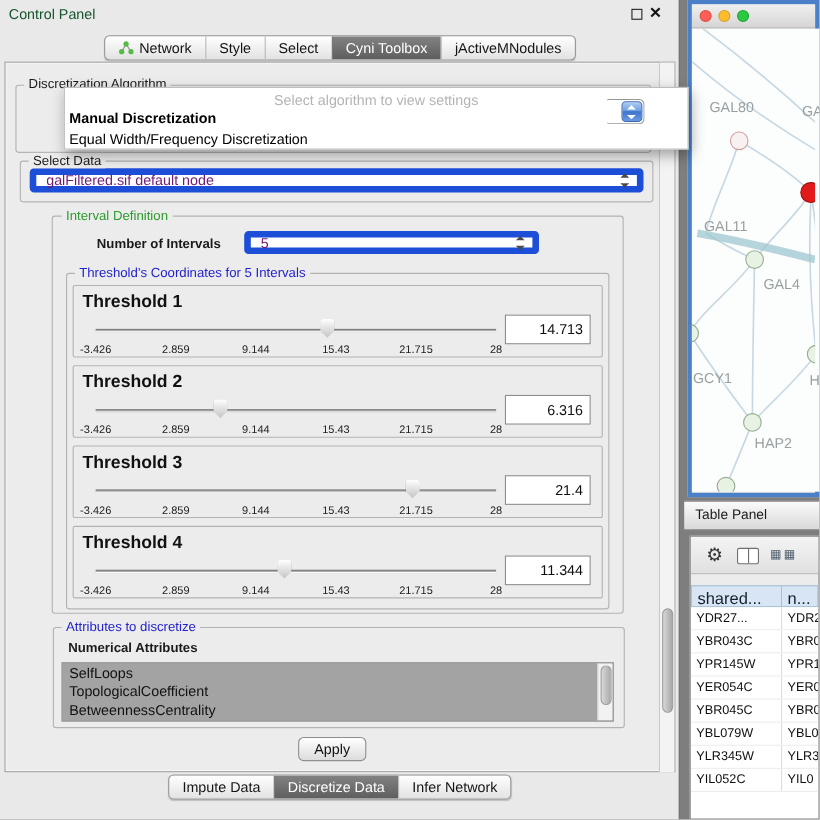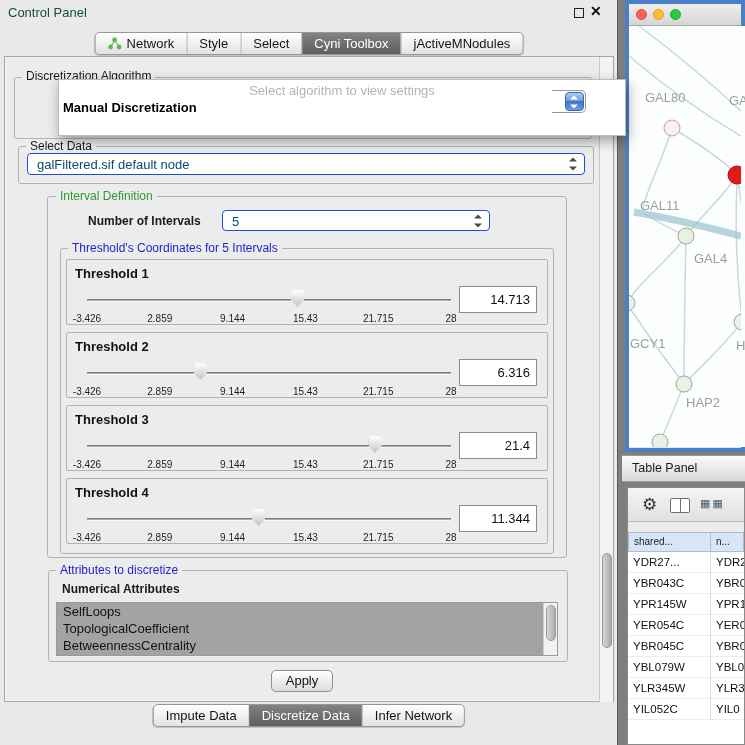--- a/index.html
+++ b/index.html
@@ -20,40 +20,40 @@
   .seg:first-child { border-left:none; }
   .seg.selected { background:linear-gradient(#828282,#5e5e5e); color:#fff; border-left-color:#6a6a6a; }
 
   .inner-panel { position:absolute; left:4px; top:56px; width:610px; height:646px; background:#ececec; border:1px solid #a6a6a6; box-shadow:inset 0 0 0 1px #f6f6f6; }
 
   .groupbox { position:absolute; border:1px solid #b2b2b2; border-radius:3px; }
   .grouplabel { position:absolute; font-size:12px; background:#ececec; padding:0 4px; color:#1a1a1a; white-space:nowrap; z-index:2; }
   .grouplabel.green { color:#2e9b2e; }
   .grouplabel.blue { color:#2323cd; }
 
-  .combo { position:absolute; background:#fff; border:1px solid #1d4ed8; border-radius:4px; font-size:13px; color:#0c4a6e; }
+  .combo { position:absolute; background:#fff; border:6px solid #1d4ed8; border-radius:4px; font-size:13px; color:#701a75; }
   .combo .txt { position:absolute; left:9px; top:50%; transform:translateY(-50%); white-space:nowrap; }
   .updown { position:absolute; right:7px; top:50%; transform:translateY(-50%); width:8px; height:13px; }
   .updown::before { content:""; position:absolute; top:0; left:0; border-left:4px solid transparent; border-right:4px solid transparent; border-bottom:4.5px solid #4a4a4a; }
   .updown::after  { content:""; position:absolute; bottom:0; left:0; border-left:4px solid transparent; border-right:4px solid transparent; border-top:4.5px solid #4a4a4a; }
   .updown.white::before { border-bottom-color:#fff; }
   .updown.white::after  { border-top-color:#fff; }
 
   
   .popup { position:absolute; left:10px; top:79px; width:568px; height:57px; background:#fff; border:1px solid #bdbdbd; box-shadow:2px 5px 12px rgba(0,0,0,.35); z-index:10;margin-left:48px; }
   .popup .ph   { height:18px; text-align:center; color:#b4b4b4; font-size:13px; padding-top:3px; }
   .popup .opt1 { font-weight:bold; font-size:13px; color:#000; padding:2px 0 1px 4px; }
   .popup .opt2 { font-size:13px; color:#000; padding:3px 0 0 4px; }
   .combo-fragment { position:absolute; left:552px; top:90px; width:34px; height:23px; background:#fff; border:1px solid #979797; border-left:none; border-radius:0 5px 5px 0; z-index:11; }
   .capsule { position:absolute; right:1px; top:1px; width:19px; height:19px; border-radius:4px; border:1px solid #3b67b0;
              background:linear-gradient(#aecdf2 0%,#6f9fe0 45%,#3e74cc 50%,#6b9ae4 100%); }
 
   
   .threshold-box { position:absolute; left:66px; width:482px; height:66px; border:1px solid #b2b2b2; border-radius:2px; background:#ececec; }
-  .th-label { position:absolute; left:8px; top:6px; font-size:13px; font-weight:bold; color:#111; }
+  .th-label { position:absolute; left:8px; top:6px; font-size:16px; font-weight:bold; color:#111; }
   .slider { position:absolute; left:20px; top:28px; width:364px; height:38px; }
   .track { position:absolute; top:11px; left:0; width:100%; height:3px; background:#ababab; border-top:1px solid #7f7f7f; border-bottom:1px solid #fafafa; }
   .thumb { position:absolute; top:2px; width:13px; height:17px; margin-left:-6px;
            background:linear-gradient(#ffffff,#c4c4c4);
            clip-path:polygon(50% 100%, 0% 62%, 0% 14%, 16% 0%, 84% 0%, 100% 14%, 100% 62%);
            filter:drop-shadow(0 1px 1px rgba(0,0,0,.45)); }
   .scale { position:absolute; top:25px; left:0; width:100%; height:12px; font-size:10px; color:#1d1d1d; }
   .scale span { position:absolute; transform:translateX(-50%); white-space:nowrap; }
   .valfield { position:absolute; right:10px; top:26px; width:78px; height:27px; background:#fff; border:1px solid #8d8d8d;
               font-size:13px; color:#111; text-align:right; line-height:25px; padding-right:6px;padding-left:24px; }
@@ -83,21 +83,21 @@
   
   .tp-header { position:absolute; left:622px; top:455px; width:123px; height:27px; background:linear-gradient(#fbfbfb,#d9d9d9);
                border-top:1px solid #9a9a9a; border-bottom:1px solid #9a9a9a; font-size:12.5px; color:#1a1a1a; line-height:25px; padding-left:10px; }
   #table-window { position:absolute; left:627px; top:487px; width:118px; height:258px; background:#ececec; border:1px solid #8a8a8a; overflow:hidden; }
   .tbl-toolbar { position:relative; height:34px; background:linear-gradient(#f4f4f4,#e0e0e0); border-bottom:1px solid #bcbcbc; }
   .gear { position:absolute; left:14px; top:6px; font-size:17px; color:#333; }
   .cols-icon { position:absolute; left:42px; top:10px; width:20px; height:15px; background:#fff; border:1.5px solid #6f6f6f; border-radius:2px; }
   .cols-icon::after { content:""; position:absolute; left:8.5px; top:0; width:1.5px; height:100%; background:#6f6f6f; }
   .grids { position:absolute; left:72px; top:9px; font-size:11px; color:#4a5a6a; letter-spacing:2px; }
   .tbl-head { position:absolute; left:0; top:44px; width:100%; height:20px; display:flex; }
-  .tbl-head .hcell { background:#d8e5f4; border:1px solid #a9bed4; border-left:none; font-size:10px; color:#15202c; padding:3px 0 0 5px; overflow:hidden; white-space:nowrap; }
+  .tbl-head .hcell { background:#d8e5f4; border:1px solid #a9bed4; border-left:none; font-size:15px; color:#15202c; padding:3px 0 0 5px; overflow:hidden; white-space:nowrap; }
   .tbl-head .hcell:first-child { border-left:1px solid #a9bed4; width:83px; }
   .tbl-head .hcell:last-child { flex:1; }
   .tbl-body { position:absolute; left:0; top:64px; width:100%; bottom:0; background:#fff; }
   .trow { display:flex; height:21px; border-bottom:1px solid #ededed; }
   .tcell { font-size:11.5px; color:#101010; padding:4px 0 0 5px; white-space:nowrap; overflow:hidden; }
   .tcell.c1 { width:83px; border-right:1px solid #dcdcdc; }
   .tcell.c2 { flex:1; }
 </style>
 </head>
 <body>
@@ -136,20 +136,21 @@
     </div>
 
     <div class="inner-panel"></div>
 
     <div class="groupbox" style="left:14px; top:77px; width:578px; height:62px;"></div>
     <div class="grouplabel" style="left:22px; top:69px; z-index:3;">Discretization Algorithm</div>
 
     <div class="popup">
       <div class="ph">Select algorithm to view settings</div>
       <div class="opt1">Manual Discretization</div>
+      <div class="opt2">Equal Width/Frequency Discretization</div>
     </div>
     <div class="combo-fragment">
       <div class="capsule">
         <span class="updown white" style="right:5px;"></span>
       </div>
     </div>
 
     <div class="groupbox" style="left:18px; top:146px; width:576px; height:38px;"></div>
     <div class="grouplabel" style="left:26px; top:139px;">Select Data</div>
     <div class="combo" style="left:27px; top:153px; width:558px; height:22px;">

